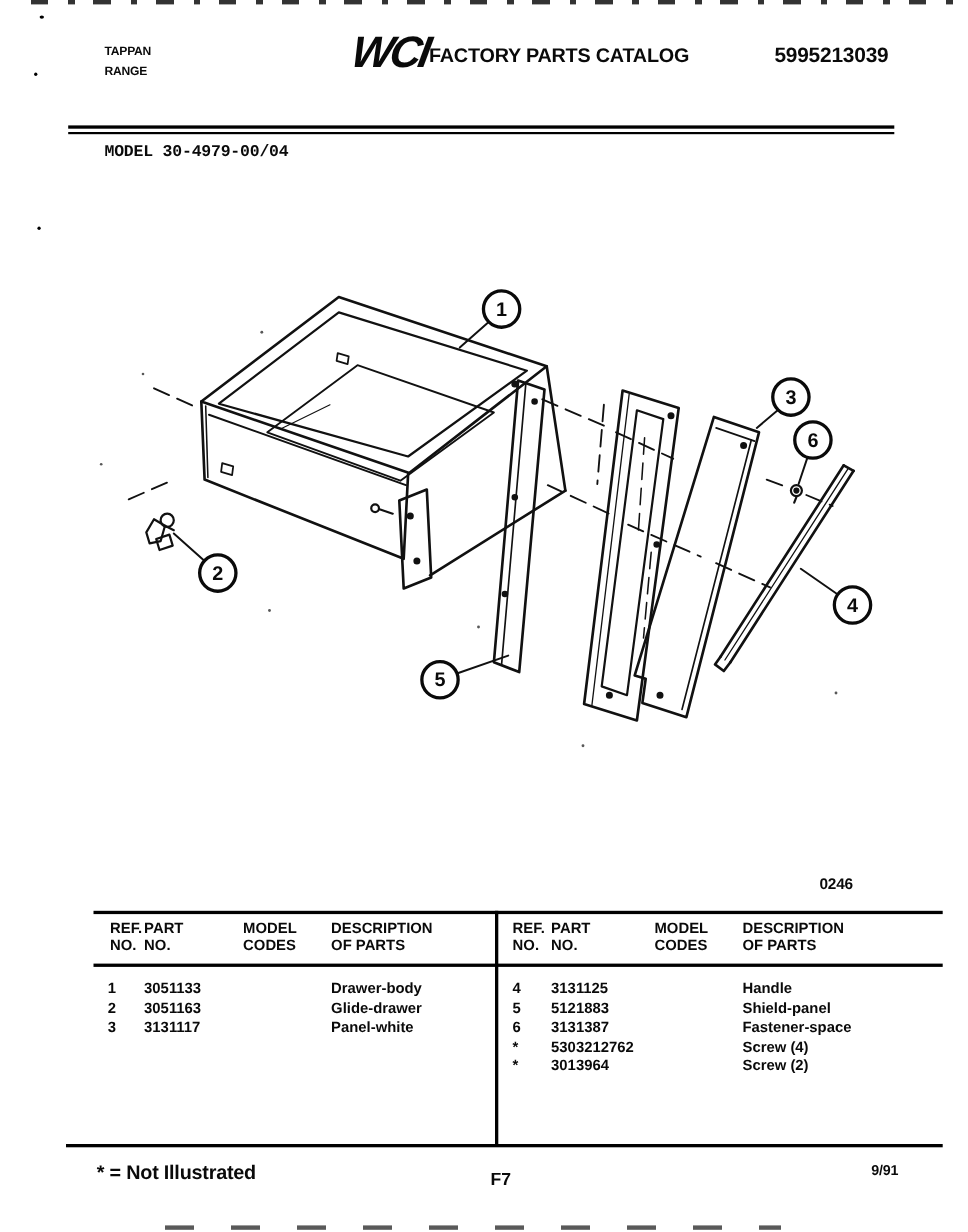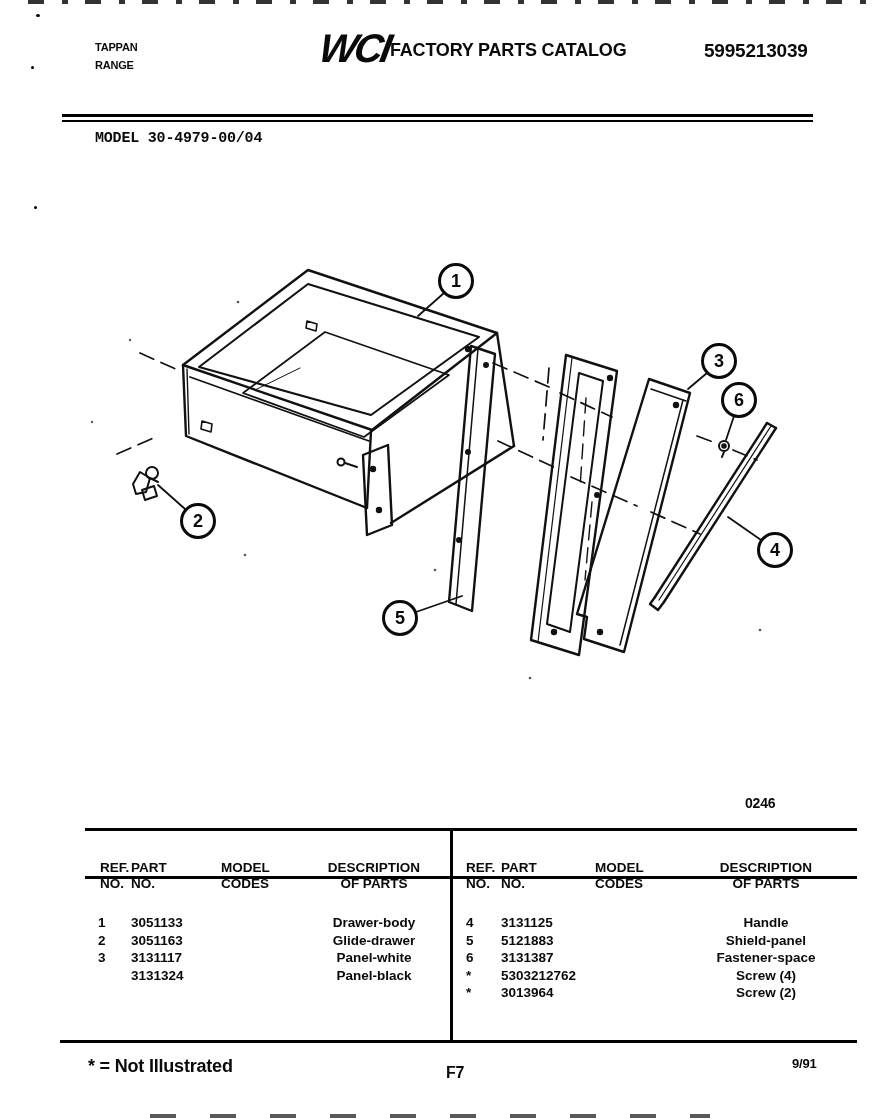--- a/index.html
+++ b/index.html
@@ -34,27 +34,27 @@
     background:#fff;font-size:18px;font-weight:700;text-align:center;line-height:30px;
   }
   .page-code{left:745px;top:795px;font-size:14px;}
   
   .tbl-top{left:85px;top:828px;width:772px;height:3px;background:#000;}
   .tbl-divider{left:450px;top:828px;width:3px;height:212px;background:#000;}
   .tbl-headsep{left:85px;top:876px;width:772px;height:3px;background:#000;}
   .tbl-half{position:absolute;top:836px;height:200px;font-size:13.5px;}
   .tbl-half.left{left:85px;width:362px;}
   .tbl-half.right{left:457px;width:400px;}
-  .hdr-row{display:flex;font-weight:700;line-height:16px;margin-top:24px;}
+  .hdr-row{display:flex;font-weight:700;line-height:16px;}
   .rows{margin-top:22px;}
   .row{display:flex;font-weight:700;line-height:17.5px;}
   .c-ref{width:46px;padding-left:13px;box-sizing:border-box;}
   .c-part{width:90px;}
   .c-model{width:80px;}
-  .c-desc{flex:1;text-align:center;}
+  .c-desc{flex:1;}
   .tbl-half.right .c-ref{padding-left:9px;width:44px;}
   .tbl-half.right .c-part{width:94px;}
   
   .rule-bottom{left:60px;top:1040px;width:797px;height:3px;background:#000;}
   .foot-note{left:88px;top:1056px;font-size:18px;}
   .foot-page{left:446px;top:1064px;font-size:16px;}
   .foot-date{left:772px;top:1056px;font-size:13px;margin-left:20px;}
 </style>
 </head>
 <body>
@@ -225,26 +225,20 @@
       <div class="c-part">3051163</div>
       <div class="c-model"></div>
       <div class="c-desc">Glide-drawer</div>
     </div>
     <div class="row">
       <div class="c-ref">3</div>
       <div class="c-part">3131117</div>
       <div class="c-model"></div>
       <div class="c-desc">Panel-white</div>
     </div>
-    <div class="row">
-      <div class="c-ref"></div>
-      <div class="c-part">3131324</div>
-      <div class="c-model"></div>
-      <div class="c-desc">Panel-black</div>
-    </div>
   </div>
 </div>
 
 <div class="tbl-half right">
   <div class="hdr-row">
     <div class="c-ref">
       <div>REF.</div>
       <div>NO.</div>
     </div>
     <div class="c-part">

